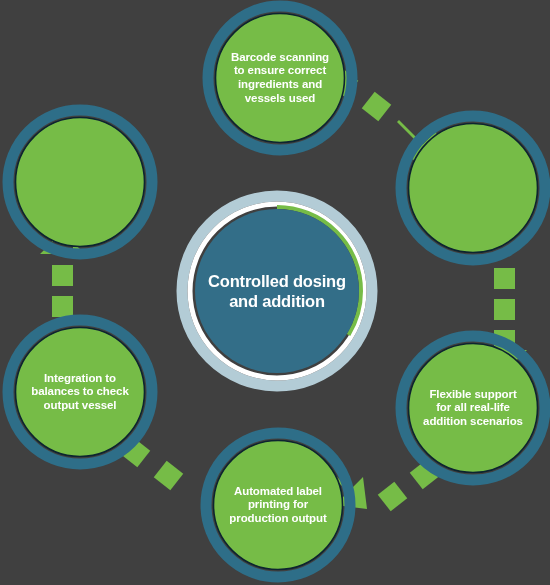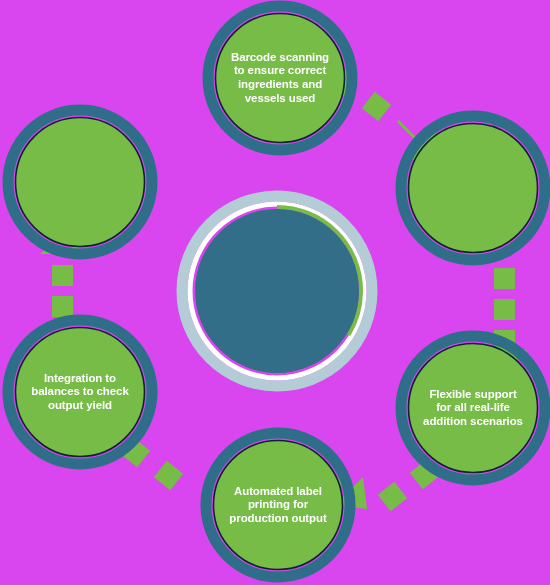--- a/index.html
+++ b/index.html
@@ -8,21 +8,21 @@
     background: #ffffff;
   }
   body {
     font-family: "Liberation Sans", sans-serif;
   }
   #diagram-root {
     position: relative;
     width: 550px;
     height: 585px;
     overflow: hidden;
-    background: #d946ef;
+    background: #404040;
   }
   #diagram-svg {
     position: absolute;
     left: 0;
     top: 0;
     width: 550px;
     height: 585px;
     display: block;
   }
   .node-label {
@@ -136,17 +136,19 @@
   <div class="node-label outer-label" style="left:206px; top:455px; width:144px; height:100px;">Automated label
 printing for
 production output</div>
 
   <div class="node-label outer-label" style="left:401px; top:358px; width:144px; height:100px;">Flexible support
 for all real-life
 addition scenarios</div>
 
   <div class="node-label outer-label" style="left:8px; top:342px; width:144px; height:100px;">Integration to
 balances to check
-output yield</div>
+output vessel</div>
 
 
+  <div class="node-label center-label" style="left:177px; top:241px; width:200px; height:100px;">Controlled dosing
+and addition</div>
 
 </div>
 
 </body></html>

